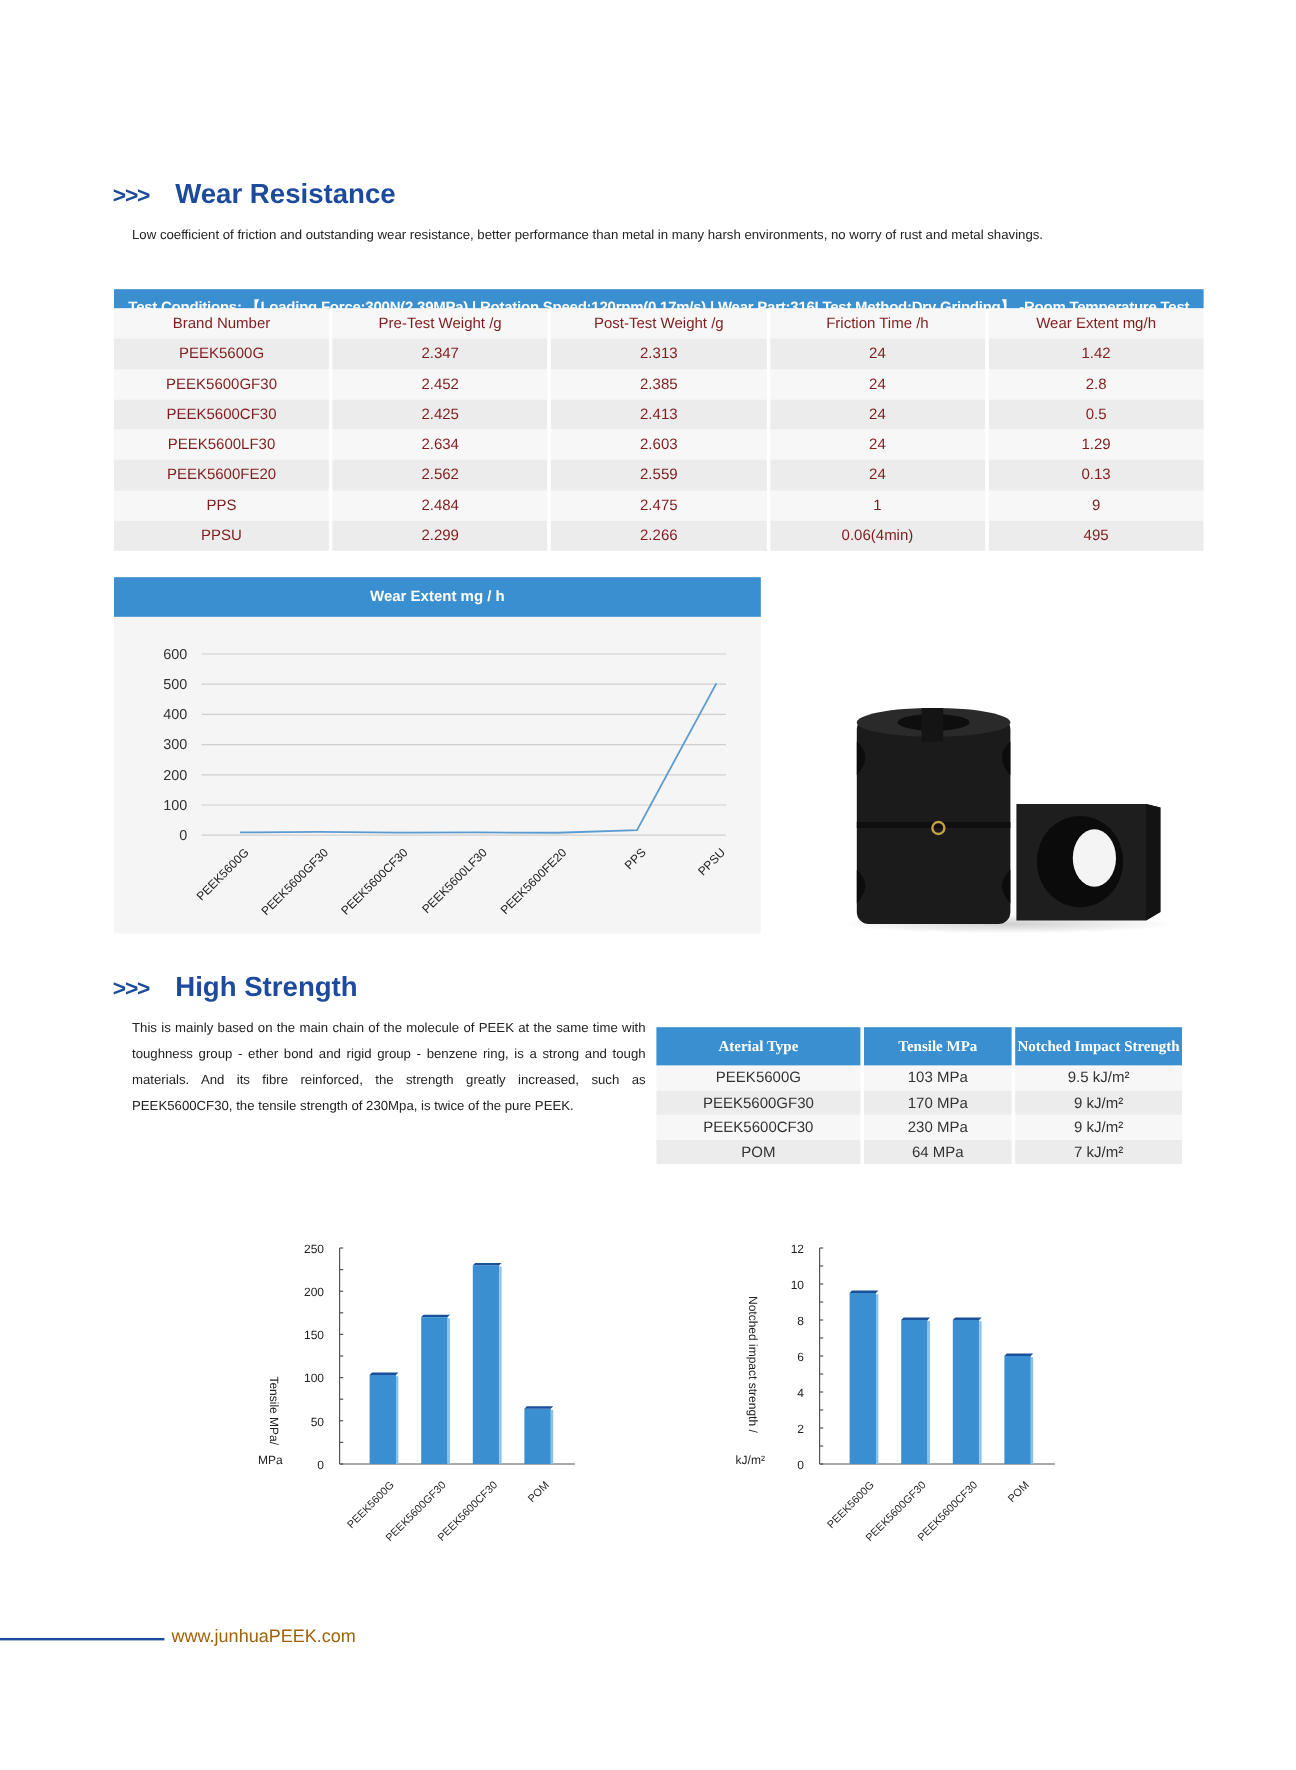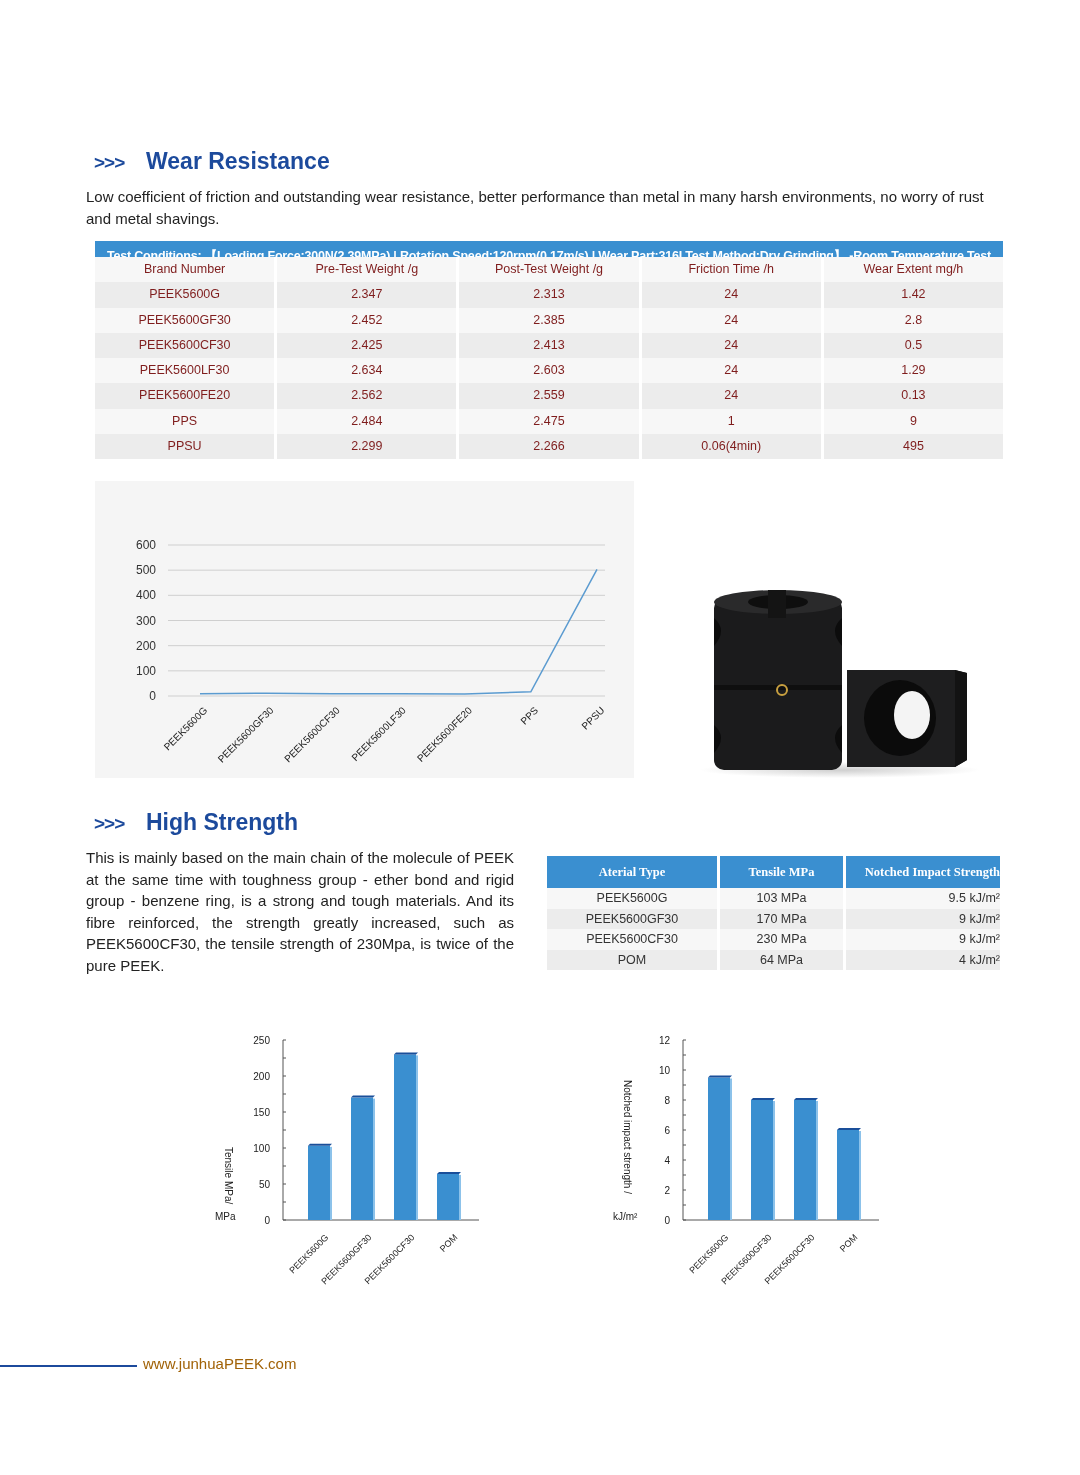--- a/index.html
+++ b/index.html
@@ -3,21 +3,21 @@
 <meta charset="utf-8">
 <style>
   * { box-sizing: border-box; margin: 0; padding: 0; }
   html, body { width: 1080px; height: 1475px; background: #ffffff; }
   body { position: relative; font-family: "Liberation Sans", sans-serif; color: #222; overflow: hidden; }
 
   .section-title { position: absolute; left: 94px; display: flex; align-items: baseline; }
   .section-title .arrows { color: #1c4a9c; font-weight: bold; font-size: 19px; letter-spacing: -1px; width: 52px; }
   .section-title .title { color: #1c4a9c; font-weight: bold; font-size: 23px; }
 
-  .para { position: absolute; left: 86px; font-size: 15px; line-height: 21.5px; color: #222; }
+  .para { position: absolute; left: 110px; font-size: 11px; line-height: 21.5px; color: #222; }
 
   
   .wear-table { position: absolute; left: 95px; top: 241px; width: 908px; }
   .cond-bar { background: #3a8fd0; color: #fff; height: 16px; line-height: 31px; text-align: center; font-size: 12.5px; font-weight: bold; letter-spacing: -0.2px; }
   .wt-row { display: flex; height: 25.3px; }
   .wt-row .cell { flex: 1; text-align: center; font-size: 12.5px; line-height: 25.3px; color: #7f1d1d; margin-right: 3px; }
   .wt-row .cell:last-child { margin-right: 0; }
   .wt-row.alt .cell { background: #ececec; }
   .wt-row.plain .cell { background: #f7f7f7; }
   .wt-row.head .cell { background: #f7f7f7; }
@@ -26,21 +26,21 @@
   .wear-chart { position: absolute; left: 95px; top: 481px; width: 539px; height: 297px; background: #f5f5f5; }
   .wear-chart .chart-head { background: #3a8fd0; color: #fff; height: 33px; line-height: 33px; text-align: center; font-size: 12.5px; font-weight: bold; }
   .wear-chart svg { position: absolute; left: 0; top: 33px; }
 
   .product-photo { position: absolute; left: 690px; top: 570px; width: 300px; height: 210px; }
 
   
   .str-table { position: absolute; left: 547px; top: 856px; width: 455px; }
   .st-row { display: flex; }
   .st-row .cell { text-align: center; margin-right: 3px; }
-  .st-row .cell:last-child { margin-right: 2px; text-align: right; }
+  .st-row .cell:last-child { margin-right: 17px; }
   .st-row .c1 { width: 170px; } .st-row .c2 { width: 123px; } .st-row .c3 { flex: 1; }
   .st-row.head .cell { background: #3a8fd0; color: #fff; font-weight: bold; font-size: 12.5px; height: 32px; line-height: 32px; font-family: Liberation Serif, serif; }
   .st-row.body .cell { font-size: 12.5px; height: 20.6px; line-height: 20.6px; color: #333; }
   .st-row.body.alt .cell { background: #ececec; }
   .st-row.body.plain .cell { background: #f7f7f7; }
 
   .bar-chart { position: absolute; }
   .bar-chart svg { overflow: visible; }
 
   .footer-line { position: absolute; left: 0; top: 1365px; width: 137px; height: 2px; background: #1c4a9c; }
@@ -111,20 +111,21 @@
         <div class="cell">PPSU</div>
         <div class="cell">2.299</div>
         <div class="cell">2.266</div>
         <div class="cell">0.06(4min)</div>
         <div class="cell">495</div>
       </div>
     </div>
 </div>
 
 <div class="wear-chart">
+  <div class="chart-head">Wear Extent   mg / h</div>
   <svg id="wear-svg" width="539" height="264">
       <line x1="73" x2="510" y1="182" y2="182" stroke="#cfcfcf" stroke-width="1"></line>
       <text x="61" y="186" text-anchor="end" font-size="12" fill="#333" font-family="Liberation Sans, sans-serif">0</text>
       <line x1="73" x2="510" y1="156.83333333333334" y2="156.83333333333334" stroke="#cfcfcf" stroke-width="1"></line>
       <text x="61" y="160.83333333333334" text-anchor="end" font-size="12" fill="#333" font-family="Liberation Sans, sans-serif">100</text>
       <line x1="73" x2="510" y1="131.66666666666669" y2="131.66666666666669" stroke="#cfcfcf" stroke-width="1"></line>
       <text x="61" y="135.66666666666669" text-anchor="end" font-size="12" fill="#333" font-family="Liberation Sans, sans-serif">200</text>
       <line x1="73" x2="510" y1="106.5" y2="106.5" stroke="#cfcfcf" stroke-width="1"></line>
       <text x="61" y="110.5" text-anchor="end" font-size="12" fill="#333" font-family="Liberation Sans, sans-serif">300</text>
       <line x1="73" x2="510" y1="81.33333333333334" y2="81.33333333333334" stroke="#cfcfcf" stroke-width="1"></line>
@@ -198,21 +199,21 @@
         <div class="cell c3">9 kJ/m²</div>
       </div>
       <div class="st-row body plain">
         <div class="cell c1">PEEK5600CF30</div>
         <div class="cell c2">230 MPa</div>
         <div class="cell c3">9 kJ/m²</div>
       </div>
       <div class="st-row body alt">
         <div class="cell c1">POM</div>
         <div class="cell c2">64 MPa</div>
-        <div class="cell c3">4 kJ/m²</div>
+        <div class="cell c3">7 kJ/m²</div>
       </div>
     </div>
 </div>
 
 <div class="bar-chart" style="left:205px; top:1025px;">
   <svg id="tensile-svg" width="290" height="270">
       <line x1="78" x2="78" y1="15" y2="195" stroke="#555" stroke-width="1"></line>
       <line x1="78" x2="274" y1="195" y2="195" stroke="#555" stroke-width="1"></line>
       <line x1="78" x2="81" y1="195" y2="195" stroke="#555" stroke-width="1"></line>
       <line x1="78" x2="81" y1="177" y2="177" stroke="#555" stroke-width="1"></line>

